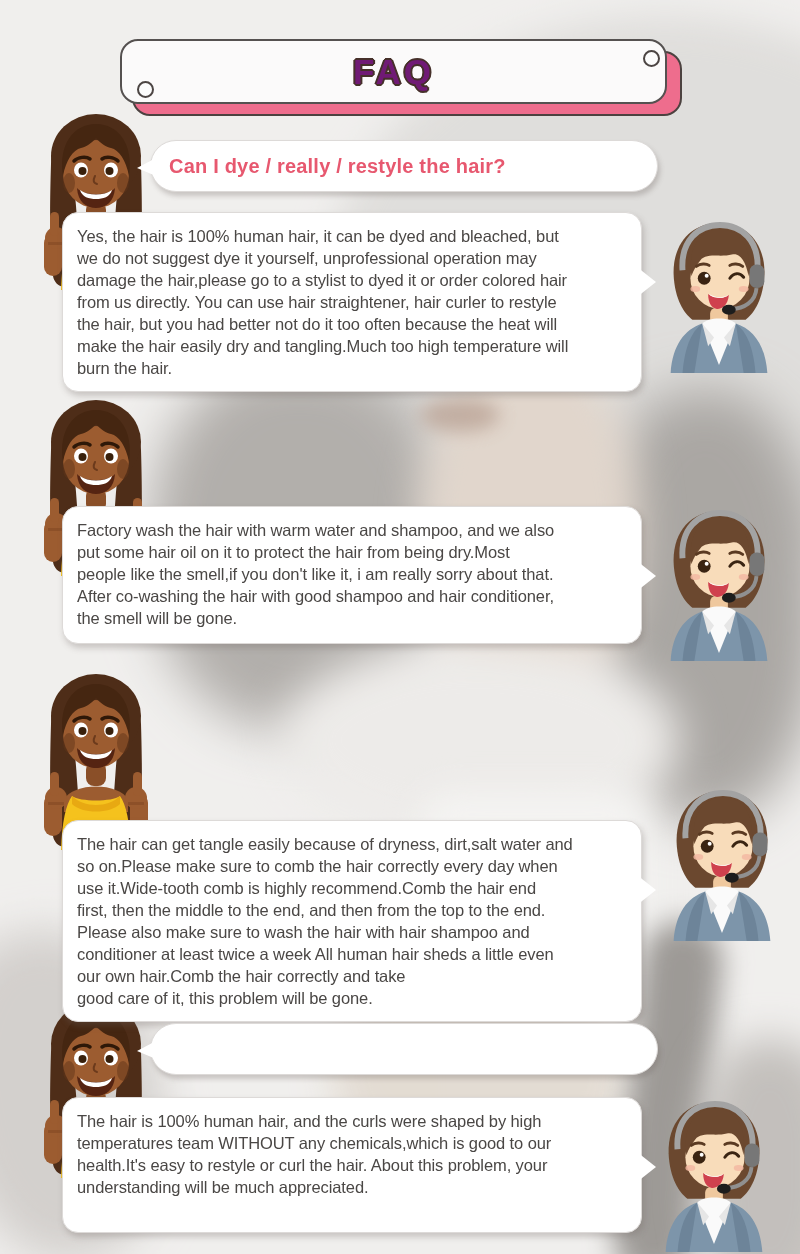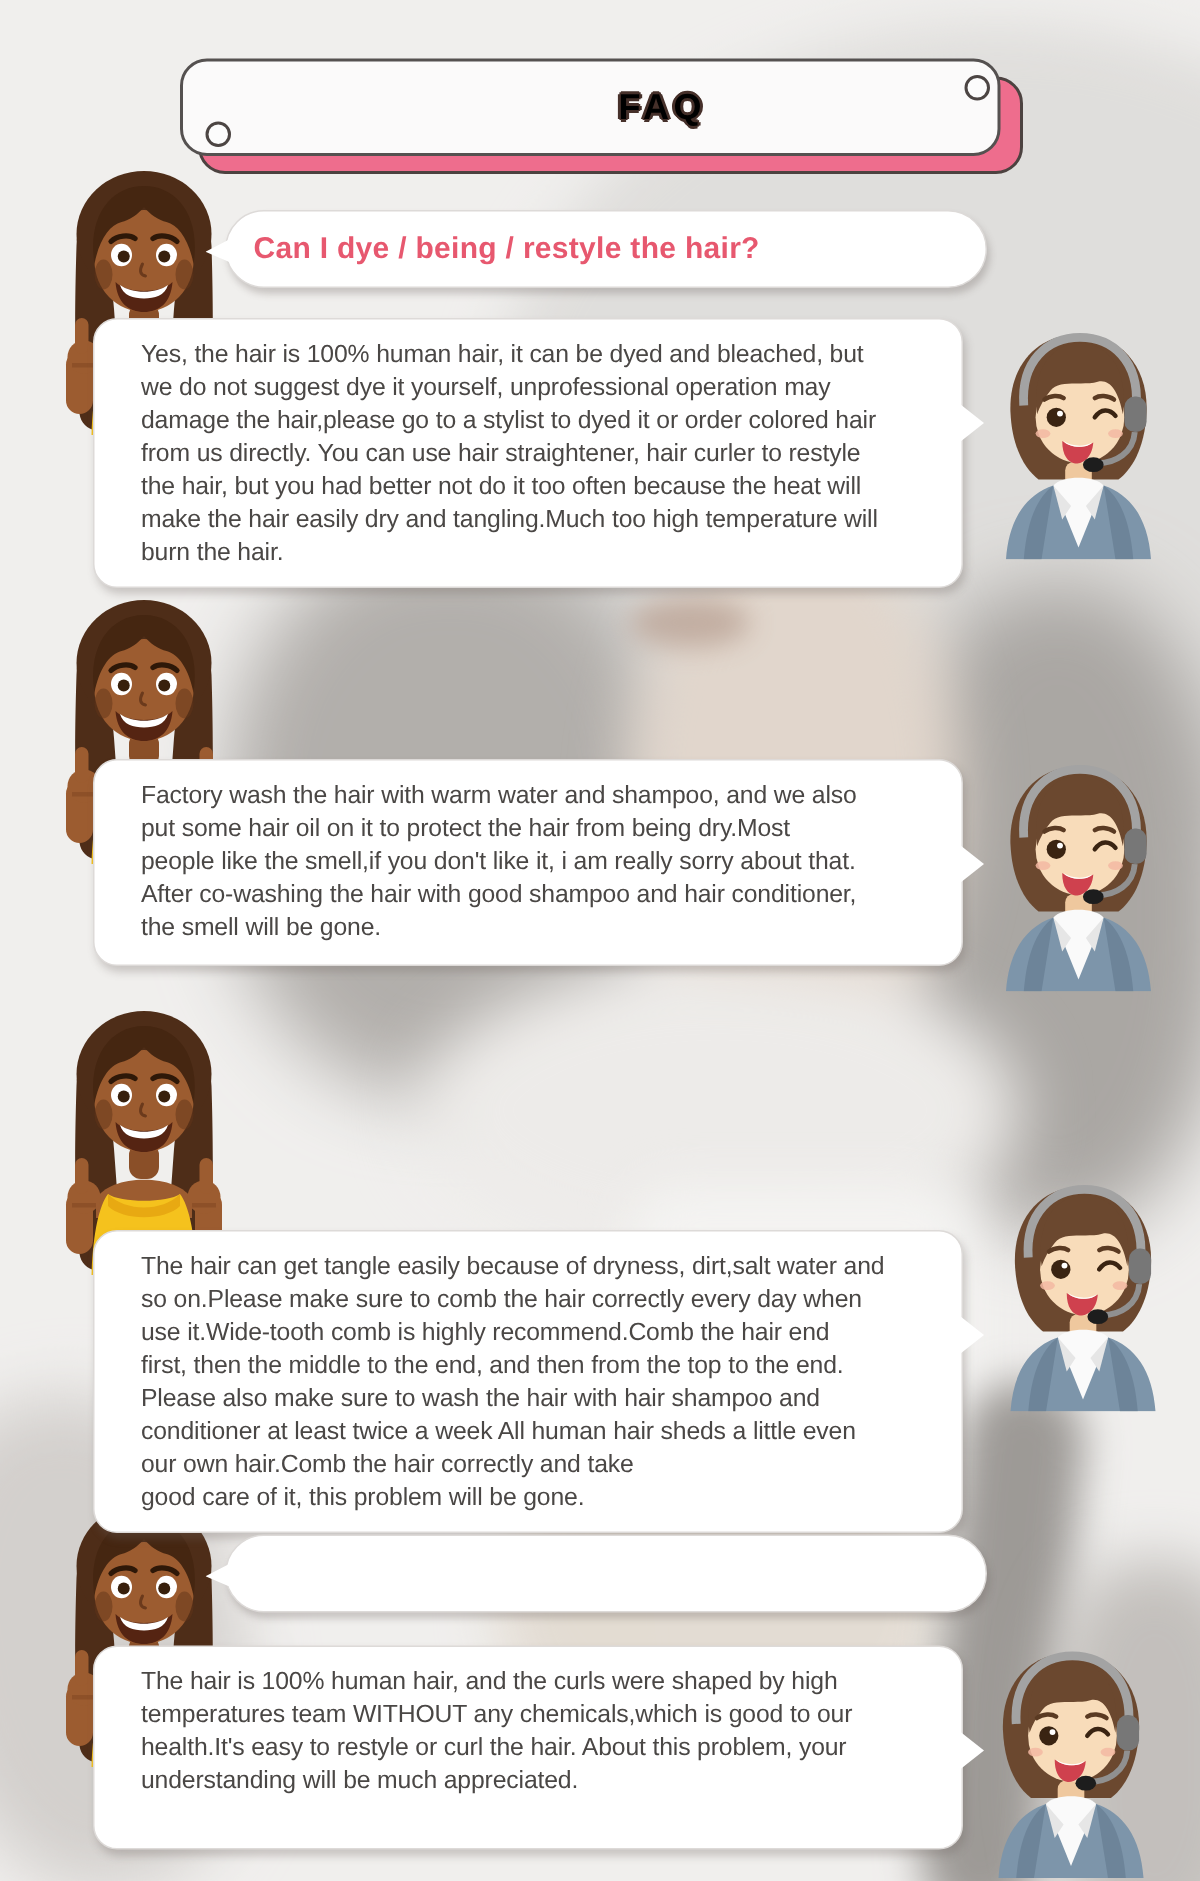--- a/index.html
+++ b/index.html
@@ -39,36 +39,36 @@
   .banner-shadow{position:absolute;left:132px;top:51px;width:546px;height:61px;
     background:#ee6d8d;border:2px solid #4c4240;border-radius:18px;}
   .banner-face{position:absolute;left:120px;top:39px;width:543px;height:61px;
     background:#fbfafa;border:2px solid #555150;border-radius:18px;}
   .hole{position:absolute;width:13px;height:13px;border-radius:50%;
     background:#fcfcfc;border:2px solid #4c4543;}
   .hole-left{left:15px;top:40px;}
   .hole-right{left:521px;top:9px;}
   .banner-title{position:absolute;left:0;top:0;width:100%;height:100%;
     display:flex;align-items:center;justify-content:center;
-    font-size:24px;font-weight:bold;letter-spacing:3px;color:#000000;
+    font-size:35px;font-weight:bold;letter-spacing:3px;color:#701a75;
     text-shadow:-2px 0 #46302a,2px 0 #46302a,0 -2px #46302a,0 2px #46302a,
-      -1px -1px #46302a,1px 1px #46302a,-1px 1px #46302a,1px -1px #46302a;padding-left:48px;}
+      -1px -1px #46302a,1px 1px #46302a,-1px 1px #46302a,1px -1px #46302a;}
 
   
   .q-bubble{position:absolute;left:150px;width:508px;height:52px;
     background:#ffffff;border:1px solid #dddad8;border-radius:26px;
     box-shadow:2px 4px 5px rgba(110,100,95,.30);
     display:flex;align-items:center;padding-left:18px;box-sizing:border-box;z-index:3;}
   .q-text{font-size:20px;font-weight:bold;color:#e7586f;letter-spacing:.2px;}
   .q-tail{position:absolute;left:-14px;top:17px;width:19px;height:18px;background:#ffffff;
     -webkit-clip-path:polygon(100% 0,0 55%,100% 100%);clip-path:polygon(100% 0,0 55%,100% 100%);}
   .a-bubble{position:absolute;left:62px;width:580px;background:#ffffff;
     border:1px solid #dddad8;border-radius:16px;
     box-shadow:2px 4px 6px rgba(110,100,95,.30);
-    padding:12px 31px;box-sizing:border-box;z-index:3;}
+    padding:12px 14px;box-sizing:border-box;z-index:3;}
   .a-text{font-size:16.5px;line-height:22px;color:#4a4745;white-space:pre-line;
     letter-spacing:-0.1px;}
   .a-tail{position:absolute;right:-15px;top:54px;width:19px;height:30px;background:#ffffff;
     -webkit-clip-path:polygon(0 0,100% 50%,0 100%);clip-path:polygon(0 0,100% 50%,0 100%);}
 
   .avatar-customer{position:absolute;left:36px;width:120px;height:192px;z-index:2;}
   .avatar-agent{position:absolute;width:148px;height:158px;z-index:2;}
 
   svg{display:block;}
 </style>
@@ -159,21 +159,21 @@
     <div class="banner-title">FAQ</div>
   </div>
 
   <div class="avatar-customer" style="top:110px">
     <svg width="120" height="192">
         <use href="#sym-customer"></use>
       </svg>
     </div>
   <div class="q-bubble" style="top:140px">
     <div class="q-tail"></div>
-    <span class="q-text">Can I dye / being / restyle the hair?</span>
+    <span class="q-text">Can I dye / really / restyle the hair?</span>
     </div>
   <div class="a-bubble" style="top:212px;min-height:168px">
     <div class="a-tail"></div>
     <div class="a-text">Yes, the hair is 100% human hair, it can be dyed and bleached, but
 we do not suggest dye it yourself, unprofessional operation may
 damage the hair,please go to a stylist to dyed it or order colored hair
 from us directly. You can use hair straightener, hair curler to restyle
 the hair, but you had better not do it too often because the heat will
 make the hair easily dry and tangling.Much too high temperature will
 burn the hair.</div>

